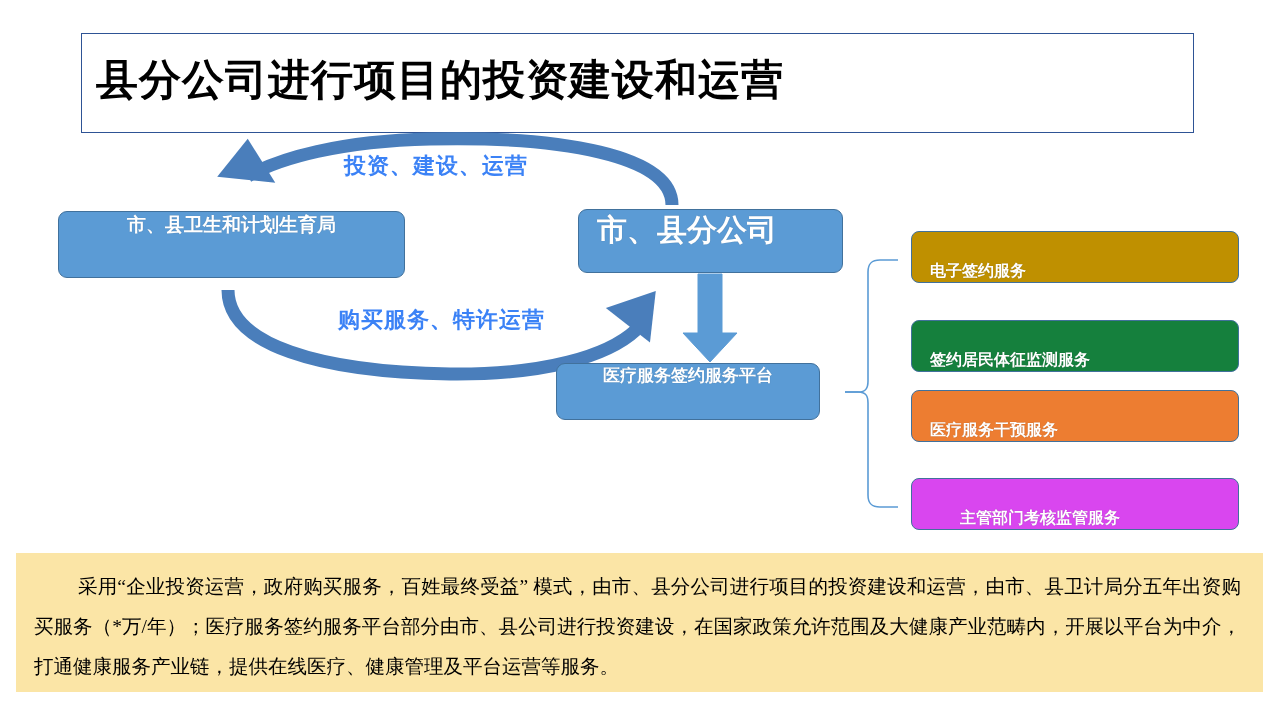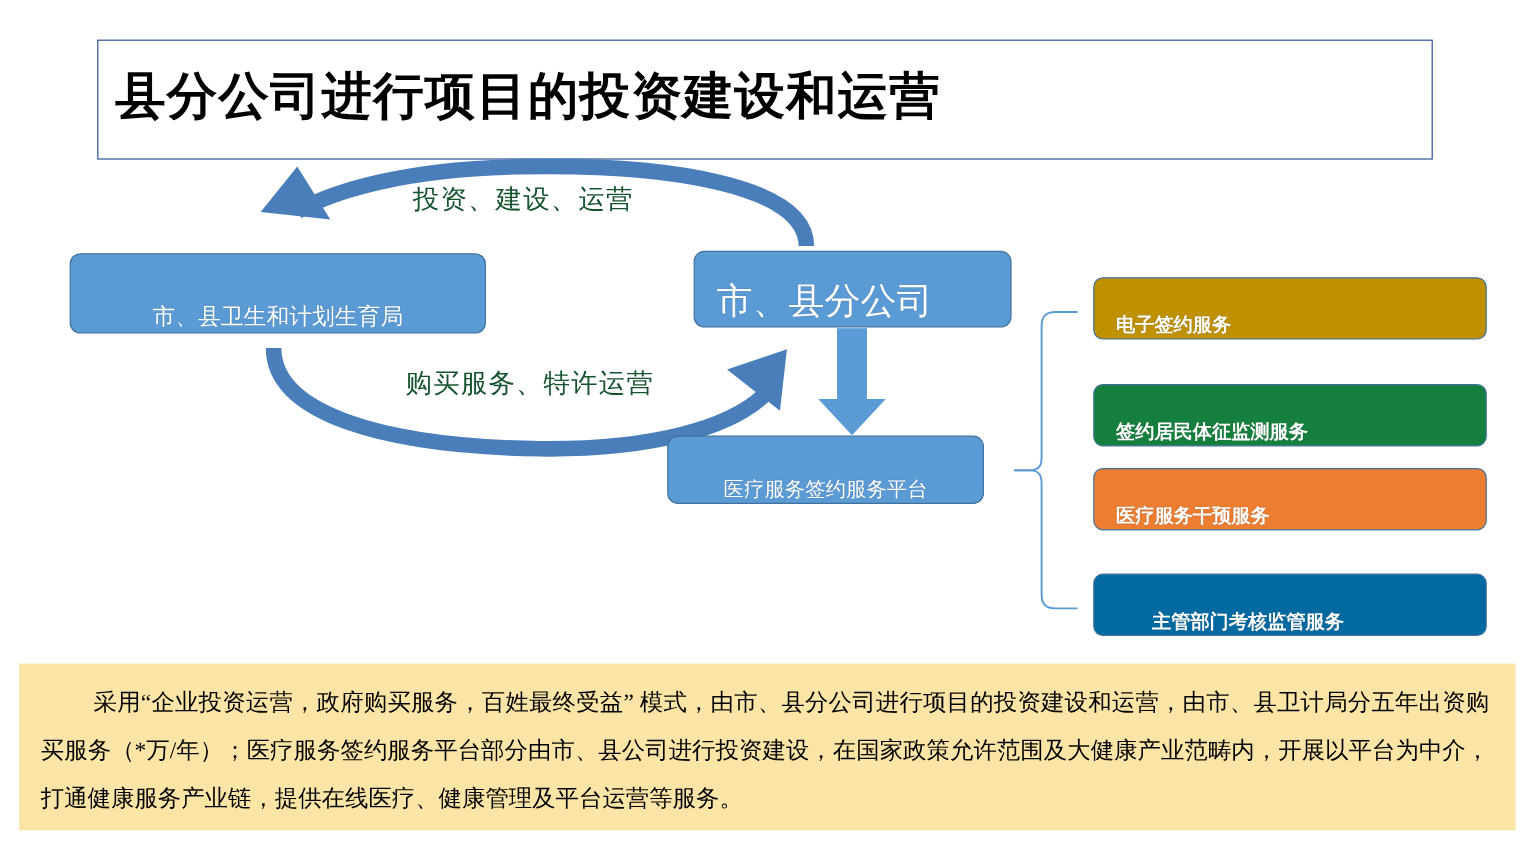--- a/index.html
+++ b/index.html
@@ -38,23 +38,23 @@
     line-height: 56px;
   }
 
   
   .flowbox {
     position: absolute;
     box-sizing: border-box;
     border-radius: 9px;
     border: 1px solid #41719C;
     display: flex;
-    align-items: flex-end;
+    align-items: flex-start;
     color: #ffffff;
-    font-weight: 400;
+    font-weight: 700;
     text-shadow: 0 0 1px rgba(0,0,0,0.25);
   }
 
   #box-health-bureau {
     left: 58px;
     top: 211px;
     width: 347px;
     height: 67px;
     background: #5B9BD5;
     justify-content: center;
@@ -95,28 +95,28 @@
     align-items: flex-end;
     padding-left: 18px;
     color: #ffffff;
     font-weight: 700;
     font-size: 16px;
     text-shadow: 0 0 1px rgba(0,0,0,0.3);
   }
   #svc-0 { top: 231px; background: #BF9000; }
   #svc-1 { top: 320px; background: #15803d; }
   #svc-2 { top: 390px; background: #ED7D31; }
-  #svc-3 { top: 478px; background: #0369a1; padding-left: 48px; }
+  #svc-3 { top: 478px; background: #d946ef; padding-left: 48px; }
 
   
   .arc-label {
     position: absolute;
     font-size: 22px;
-    font-weight: 400;
-    color: #14532d;
+    font-weight: 700;
+    color: #3b82f6;
     white-space: nowrap;
     letter-spacing: 1px;
   }
   #label-invest { left: 344px; top: 151px; }
   #label-purchase { left: 338px; top: 305px; }
 
   
   #overlay {
     position: absolute;
     left: 0;

